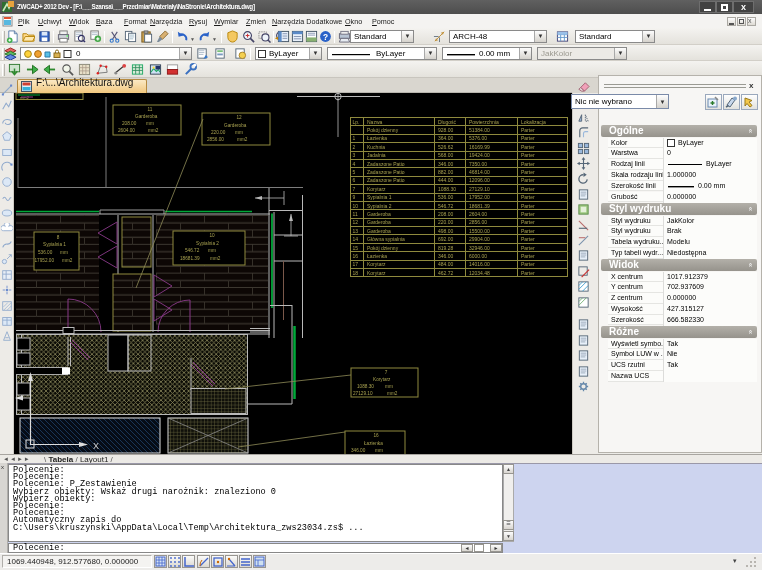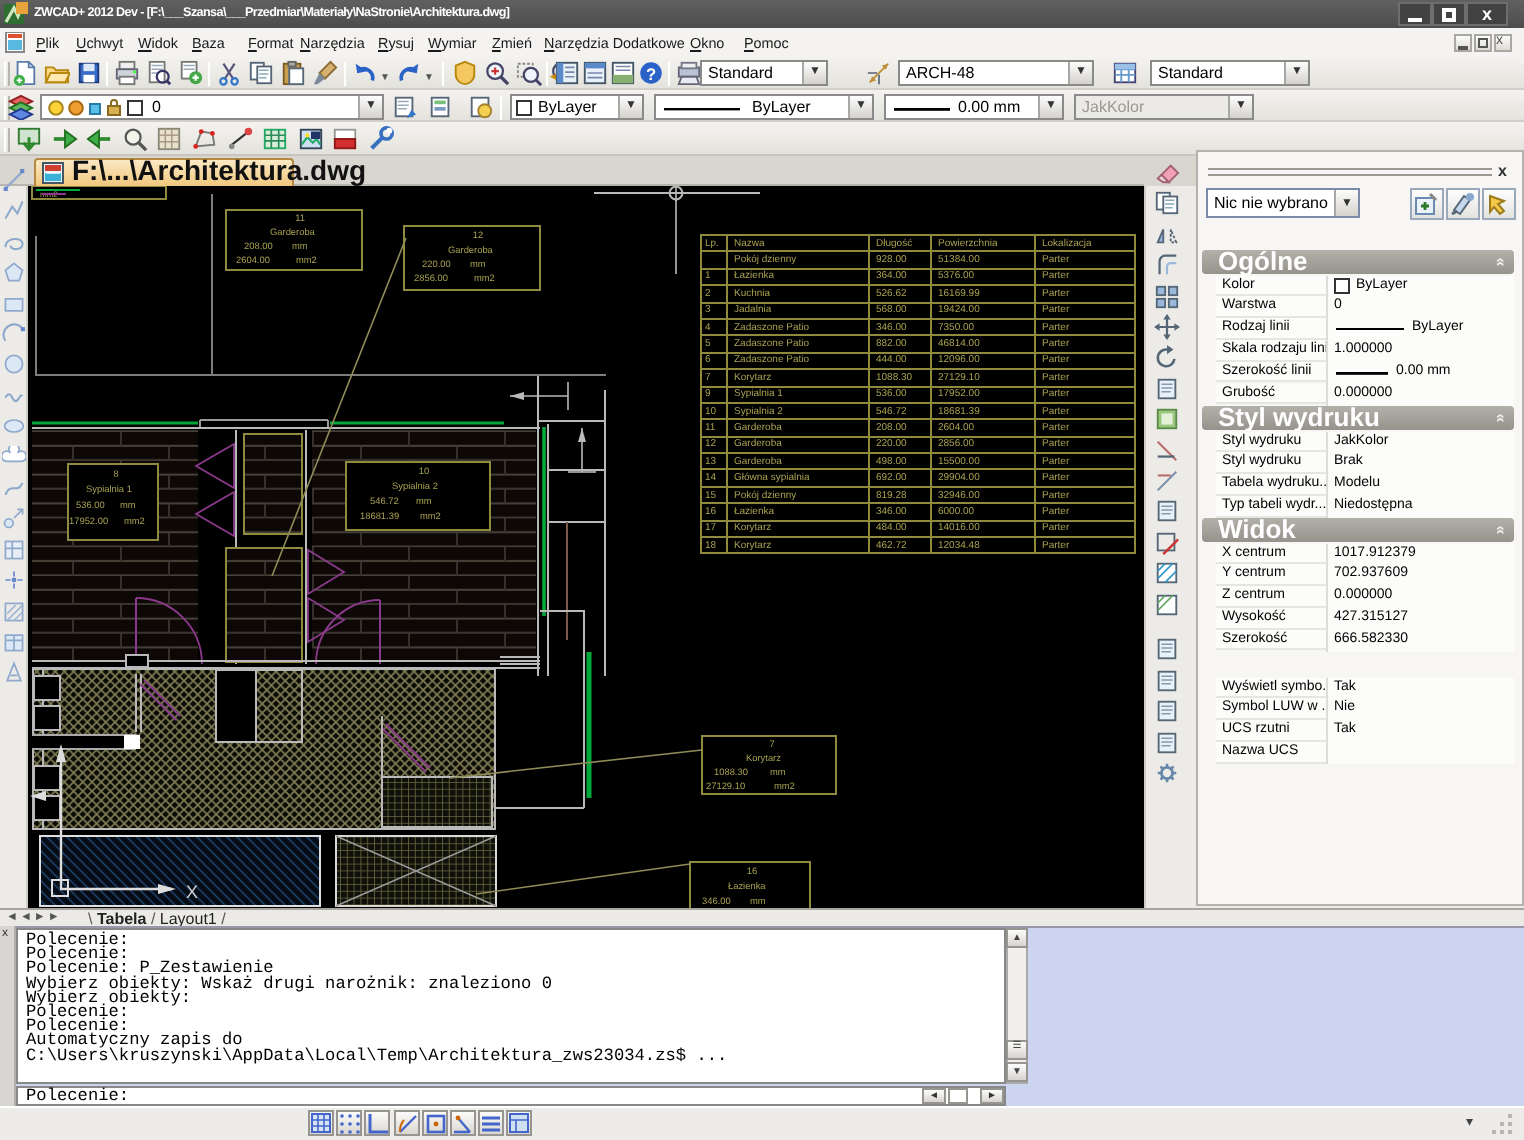--- a/index.html
+++ b/index.html
@@ -4,21 +4,21 @@
 *{margin:0;padding:0;box-sizing:border-box}
 body{width:762px;height:570px;overflow:hidden;font-family:"Liberation Sans",sans-serif}
 #app{position:relative;width:762px;height:570px;background:#ecebe7;overflow:hidden}
 .ab{position:absolute}
 .combo{position:absolute;background:#fff;border:1px solid #8a8a8a;font-size:8px;color:#000;line-height:11px;padding-left:3px;white-space:nowrap;overflow:hidden}
 .combo .arw{position:absolute;right:0;top:0;bottom:0;width:12px;background:linear-gradient(#fdfdfd,#d5d2cc);border-left:1px solid #a8a8a8;color:#333;font-size:6px;text-align:center;line-height:11px}
 .mi{position:absolute;font-size:7.2px;color:#1a1a1a;top:17px;white-space:nowrap}
 .u{text-decoration:underline}
 .sep{position:absolute;width:1px;background:#c2bfb8;border-right:1px solid #fff}
 .grip{position:absolute;width:3px;border-left:1px solid #fff;border-right:1px solid #b8b5ae}
-.hdr{position:absolute;left:601px;width:156px;height:12px;background:linear-gradient(#b3b0a9,#96938c);border-radius:2px;color:#fff;font-weight:bold;font-size:13px;line-height:12px;padding-left:8px}
+.hdr{position:absolute;left:601px;width:156px;height:12px;background:linear-gradient(#b3b0a9,#96938c);border-radius:2px;color:#fff;font-weight:bold;font-size:10px;line-height:12px;padding-left:8px}
 .hdr:after{content:"\00AB";position:absolute;right:5px;top:0;transform:rotate(90deg);font-size:8px;color:#eee}
 .prow{position:absolute;left:608px;width:149px;height:10.8px;border-bottom:1px solid #e5e5e2;font-size:7px;color:#000;line-height:10px;background:#fcfcfa;white-space:nowrap}
 .plab{position:absolute;left:3px;top:0;width:54px;overflow:hidden}
 .pval{position:absolute;left:55px;top:0;border-left:1px solid #dcdcda;padding-left:3px;width:94px;height:11px;background:#fcfcfa}
 .cmdtxt{position:absolute;font-family:"Liberation Mono",monospace;font-size:8.6px;line-height:7.2px;color:#000;white-space:pre}
 .sbtn{position:absolute;width:13px;height:13px;background:linear-gradient(#fbfbfa,#dad7d0);border:1px solid #979590}
 </style></head><body>
 <div id="app">
 
 <div class="ab" style="left:0;top:0;width:762px;height:14px;background:linear-gradient(#606060,#4d4d4d)"></div>
@@ -297,21 +297,21 @@
       <circle cx="11.5" cy="2.5" r="1.6" fill="#fff"></circle>
     </svg>
 <div class="ab" style="left:0;top:78px;width:762px;height:15px;background:#d9d6cf;border-bottom:1px solid #b8b5ae"></div>
 <div class="ab" style="left:17px;top:79px;width:130px;height:14px;background:linear-gradient(#fbe9c4,#f1c77e);border:1px solid #b58a40;border-bottom:none;border-radius:2px 2px 0 0"></div>
 <svg class="ab" style="left:21px;top:81px" width="11" height="11" viewBox="0 0 11 11">
       <rect x="0.5" y="0.5" width="10" height="10" fill="#e8f4fc" stroke="#456"></rect>
       <rect x="1.5" y="1.5" width="8" height="3" fill="#d04030"></rect>
       <rect x="1.5" y="5.5" width="8" height="4" fill="#38b0d8"></rect>
       <path d="M2 5.5 h7" stroke="#fff" stroke-width="0.7"></path>
     </svg>
-<div class="ab" style="left:36px;top:77px;font-size:14px;font-weight:bold;color:#111">F:\...\Architektura.dwg</div>
+<div class="ab" style="left:36px;top:77px;font-size:10px;font-weight:normal;color:#111">F:\...\Architektura.dwg</div>
 <div class="ab" style="left:742px;top:80px;font-size:7px;color:#444">◀&nbsp;▶</div>
 <div class="ab" style="left:0;top:93px;width:14px;height:361px;background:#edebe7;border-right:1px solid #cfccc5"></div>
     <svg class="ab" style="left:1px;top:84.0px" width="12" height="12" viewBox="0 0 14 14">
       <path d="M2 12 L12 2" stroke="#8fa9cc" stroke-width="1.3"></path>
       <rect x="1" y="11" width="2.4" height="2.4" fill="#68c"></rect>
       <rect x="10.6" y="0.6" width="2.4" height="2.4" fill="#68c"></rect>
     </svg>
     <svg class="ab" style="left:1px;top:99.4px" width="12" height="12" viewBox="0 0 14 14">
       <path d="M2 12 L6 5 L9 9 L12 2" stroke="#8fa9cc" stroke-width="1.2" fill="none"></path>
     </svg>
@@ -745,21 +745,21 @@
       <path d="M4 4.5h6 M4 6.5h6 M4 8.5h5" stroke="#89a" stroke-width="0.8"></path>
     </svg>
     <svg class="ab" style="left:577px;top:380.0px" width="13" height="13" viewBox="0 0 14 14">
       <circle cx="7" cy="7" r="3" fill="none" stroke="#68a" stroke-width="1.5"></circle>
       <path d="M7 2 v2 M7 10 v2 M2 7 h2 M10 7 h2 M3.5 3.5 l1.4 1.4 M9.1 9.1 l1.4 1.4 M3.5 10.5 l1.4 -1.4 M9.1 4.9 l1.4 -1.4" stroke="#68a" stroke-width="1.4"></path>
     </svg>
 <div class="ab" style="left:598px;top:75px;width:164px;height:378px;background:#f7f6f4;border:1px solid #b5b2ab"></div>
 <div class="ab" style="left:604px;top:84px;width:142px;height:1px;background:#9a9a93"></div>
 <div class="ab" style="left:604px;top:87px;width:142px;height:1px;background:#9a9a93"></div>
 <div class="ab" style="left:749px;top:81px;font-size:8px;color:#333;font-weight:bold">x</div>
-<div class="combo" style="left:603px;top:94px;width:77px;height:15px;line-height:14px;border-color:#7a8aa8">Nic nie wybrano<span class="arw" style="line-height:14px">▼</span></div>
+<div class="combo" style="left:571px;top:94px;width:98px;height:15px;line-height:14px;border-color:#7a8aa8">Nic nie wybrano<span class="arw" style="line-height:14px">▼</span></div>
 <div class="ab" style="left:705px;top:94px;width:17px;height:16px;background:linear-gradient(#fefefe,#e2e2de);border:1px solid #9aa8bc"></div>
     <svg class="ab" style="left:706px;top:95px" width="14" height="14" viewBox="0 0 14 14">
       <rect x="2" y="4" width="9" height="8" fill="#eaf2fa" stroke="#6a8ab0"></rect>
       <path d="M6.5 6 v4 M4.5 8 h4" stroke="#2a7a2a" stroke-width="1.4"></path>
       <path d="M9 2 l3 3" stroke="#888" stroke-width="1.5"></path>
     </svg>
     <div class="ab" style="left:723px;top:94px;width:17px;height:16px;background:linear-gradient(#fefefe,#e2e2de);border:1px solid #9aa8bc"></div>
     <svg class="ab" style="left:724px;top:95px" width="14" height="14" viewBox="0 0 14 14">
       <path d="M3 10 L8 3 l3 2 -5 7 z" fill="#c8d8ec" stroke="#567"></path>
       <path d="M2 12 l2.5-1.5" stroke="#567" stroke-width="1.5"></path>
@@ -840,20 +840,21 @@
       <span class="pval"><span>0.000000</span></span>
     </div>
     <div class="prow" style="top:303.90000000000003px">
       <span class="plab">Wysokość</span>
       <span class="pval"><span>427.315127</span></span>
     </div>
     <div class="prow" style="top:314.70000000000005px">
       <span class="plab">Szerokość</span>
       <span class="pval"><span>666.582330</span></span>
     </div>
+    <div class="hdr" style="top:326px">Różne</div>
     <div class="prow" style="top:338.5px">
       <span class="plab">Wyświetl symbo...</span>
       <span class="pval"><span>Tak</span></span>
     </div>
     <div class="prow" style="top:349.3px">
       <span class="plab">Symbol LUW w ...</span>
       <span class="pval"><span>Nie</span></span>
     </div>
     <div class="prow" style="top:360.1px">
       <span class="plab">UCS rzutni</span>
@@ -884,20 +885,21 @@
 <div class="ab" style="left:503px;top:464px;width:11px;height:10px;background:linear-gradient(#fcfcfc,#d8d5d0);border:1px solid #979590;font-size:5px;color:#444;text-align:center;line-height:9px">▲</div>
 <div class="ab" style="left:503px;top:520px;width:11px;height:10px;background:linear-gradient(#fcfcfc,#d8d5d0);border:1px solid #979590;font-size:5px;color:#444;text-align:center;line-height:4px">☰</div>
 <div class="ab" style="left:503px;top:531px;width:11px;height:10px;background:linear-gradient(#fcfcfc,#d8d5d0);border:1px solid #979590;font-size:5px;color:#444;text-align:center;line-height:9px">▼</div>
 <div class="ab" style="left:8px;top:543px;width:495px;height:10px;background:#fff;border:1px solid #888"></div>
 <div class="cmdtxt" style="left:13px;top:545px">Polecenie:</div>
 <div class="ab" style="left:461px;top:544px;width:12px;height:8px;background:linear-gradient(#fcfcfc,#d8d5d0);border:1px solid #979590;font-size:5px;color:#333;text-align:center;line-height:7px">◄</div>
 <div class="ab" style="left:474px;top:544px;width:10px;height:8px;background:#fff;border:1px solid #979590"></div>
 <div class="ab" style="left:490px;top:544px;width:12px;height:8px;background:linear-gradient(#fcfcfc,#d8d5d0);border:1px solid #979590;font-size:5px;color:#333;text-align:center;line-height:7px">►</div>
 
 <div class="ab" style="left:0;top:553px;width:762px;height:17px;background:#edecea;border-top:1px solid #fff"></div>
+<div class="ab" style="left:2px;top:555px;width:150px;height:13px;background:#f4f3f1;border:1px solid #b0aeaa;border-right-color:#fff;border-bottom-color:#fff;font-size:8px;color:#222;line-height:12px;padding-left:4px">1069.440948, 912.577680, 0.000000</div>
 <div class="ab" style="left:733px;top:557px;font-size:7px;color:#444">▾</div>
 <svg class="ab" style="left:745px;top:556px" width="13" height="13" viewBox="0 0 13 13">
       <g fill="#b8b5b0">
         <rect x="9" y="9" width="2" height="2"></rect>
         <rect x="9" y="5" width="2" height="2"></rect>
         <rect x="9" y="1" width="2" height="2"></rect>
         <rect x="5" y="9" width="2" height="2"></rect>
         <rect x="5" y="5" width="2" height="2"></rect>
         <rect x="1" y="9" width="2" height="2"></rect>
       </g>

